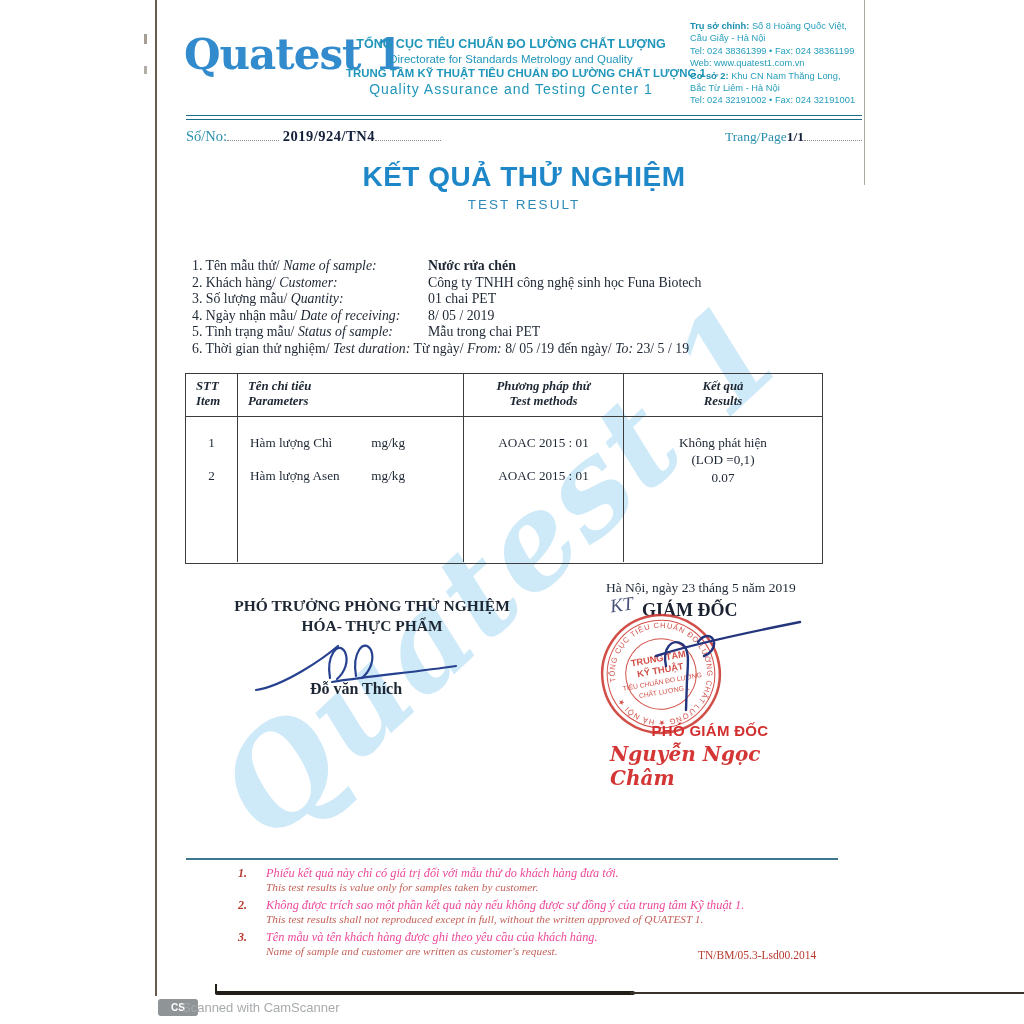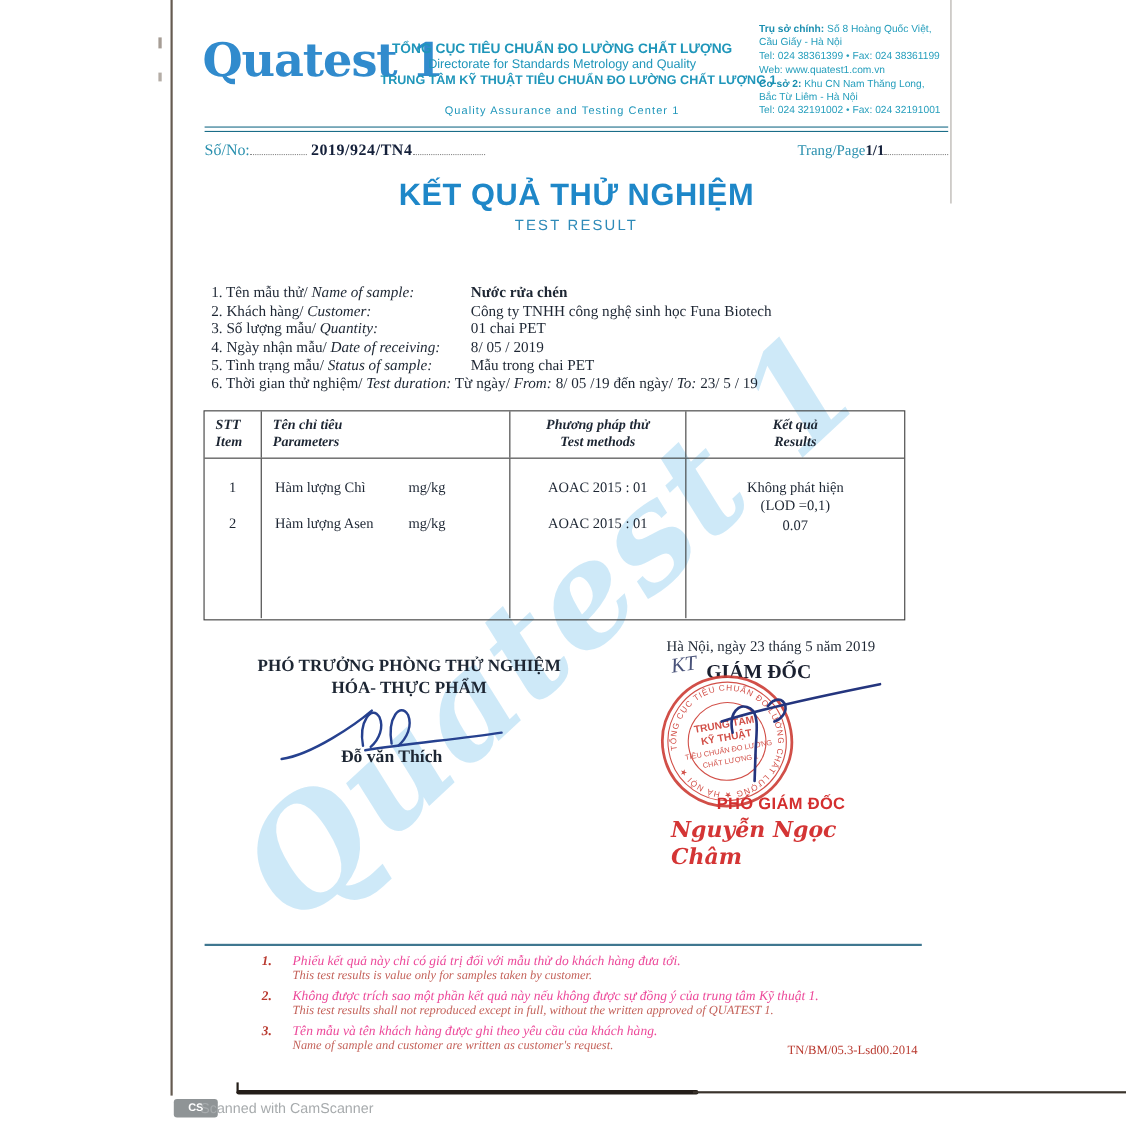--- a/index.html
+++ b/index.html
@@ -19,21 +19,21 @@
      transform:rotate(-43deg);font-family:"DejaVu Serif",serif;font-style:italic;font-weight:bold;
      font-size:128px;color:rgba(125,196,236,.38);letter-spacing:2px;z-index:0;}
   
   .logo{left:184px;top:30px;font-family:"DejaVu Serif",serif;font-weight:bold;font-size:42px;
      color:#318bcd;letter-spacing:-1px;z-index:1;}
   .head-center{left:346px;top:37px;width:330px;text-align:center;color:#1f96ba;
      font-family:"Liberation Sans",sans-serif;z-index:1;}
   .head-center .l1{font-size:12.5px;font-weight:bold;white-space:nowrap;}
   .head-center .l2{font-size:11.5px;margin-top:2px;white-space:nowrap;}
   .head-center .l3{font-size:11.4px;font-weight:bold;margin-top:2px;white-space:nowrap;}
-  .head-center .l4{font-size:10px;margin-top:17px;letter-spacing:1px;white-space:nowrap;}
+  .head-center .l4{font-size:14px;margin-top:2px;letter-spacing:1px;white-space:nowrap;}
   .addr{left:690px;top:20px;width:178px;color:#259ebc;font-family:"Liberation Sans",sans-serif;
      font-size:9.3px;line-height:12.4px;z-index:1;}
   .addr b{color:#1b8fb0;}
   .double-rule{left:186px;top:115px;width:676px;height:3px;border-top:1.6px solid #1a6d88;
      border-bottom:1px solid #1a6d88;z-index:1;}
   
   .so-line{left:186px;top:128px;width:676px;font-size:14.5px;z-index:1;}
   .so-label{color:#2a90ae;}
   .dots{display:inline-block;height:12px;border-bottom:1.6px dotted #8a8a8a;vertical-align:baseline;}
   .so-value{font-weight:bold;color:#14203a;letter-spacing:.5px;}
@@ -87,21 +87,21 @@
   .deputy-name{left:610px;top:742px;width:200px;text-align:left;font-family:"DejaVu Serif",serif;
      font-style:italic;font-weight:bold;font-size:20px;color:#d43535;z-index:2;}
   
   .foot-rule{left:186px;top:858px;width:652px;height:2px;background:#1d5f7d;opacity:.85;z-index:1;}
   .notes{left:238px;top:866px;width:600px;z-index:1;}
   .note{display:flex;margin-bottom:2px;}
   .note-num{width:28px;flex:none;font-style:italic;font-weight:bold;font-size:12px;color:#b93a30;}
   .note-body{flex:1;}
   .note-vi{font-style:italic;font-size:12.3px;color:#ec4899;line-height:14px;}
   .note-en{font-style:italic;font-size:11.3px;color:#c4625a;line-height:13px;margin:1px 0 2px 0;}
-  .form-code{left:716px;top:949px;font-size:11.5px;color:#b93a30;z-index:1;}
+  .form-code{left:698px;top:949px;font-size:11.5px;color:#b93a30;z-index:1;}
   
   .cs-badge{left:158px;top:999px;width:40px;height:17px;background:#8f9496;border-radius:3px;
      color:#ffffff;font-family:"Liberation Sans",sans-serif;font-weight:bold;font-size:10px;
      text-align:center;line-height:17px;z-index:1;}
   .cs-text{left:182px;top:1000px;font-family:"Liberation Sans",sans-serif;font-size:13px;
      color:#a7abad;z-index:1;}
 </style>
 </head>
 <body>
 

